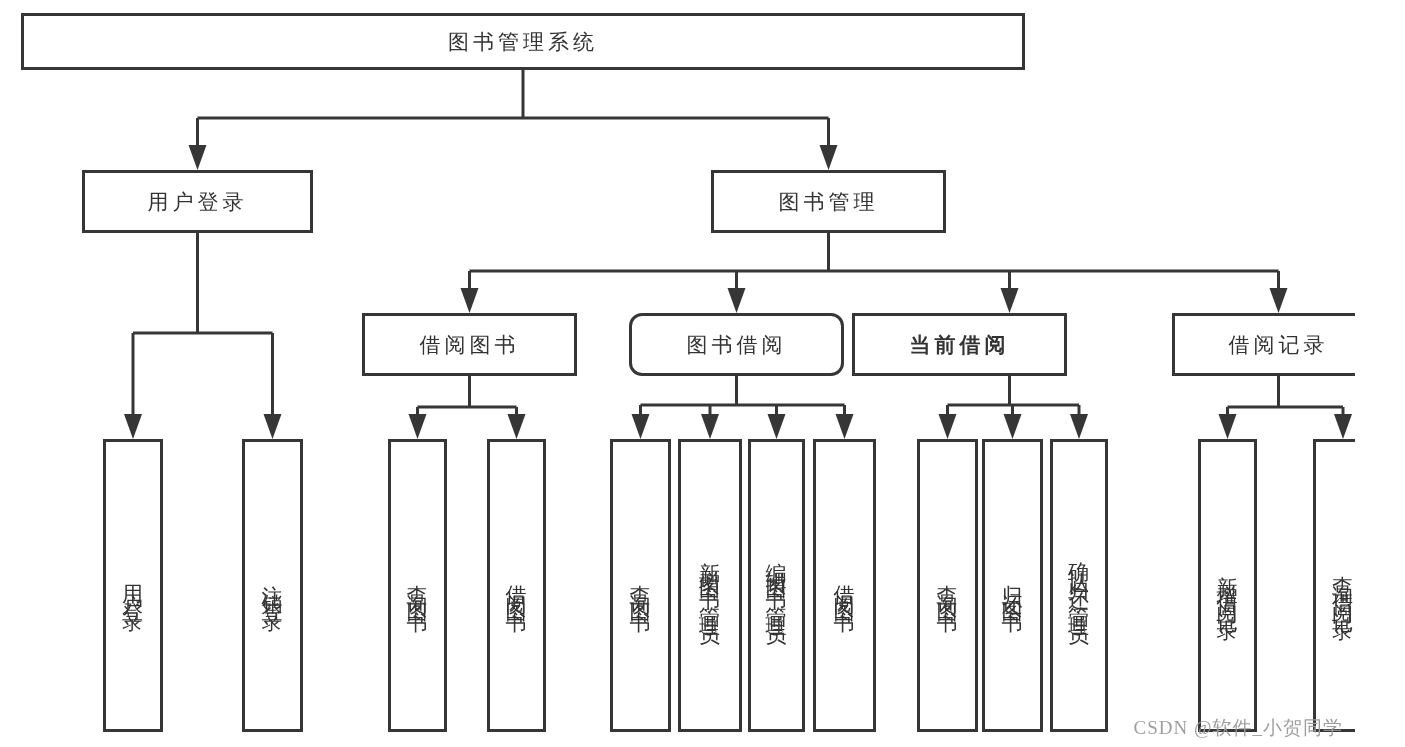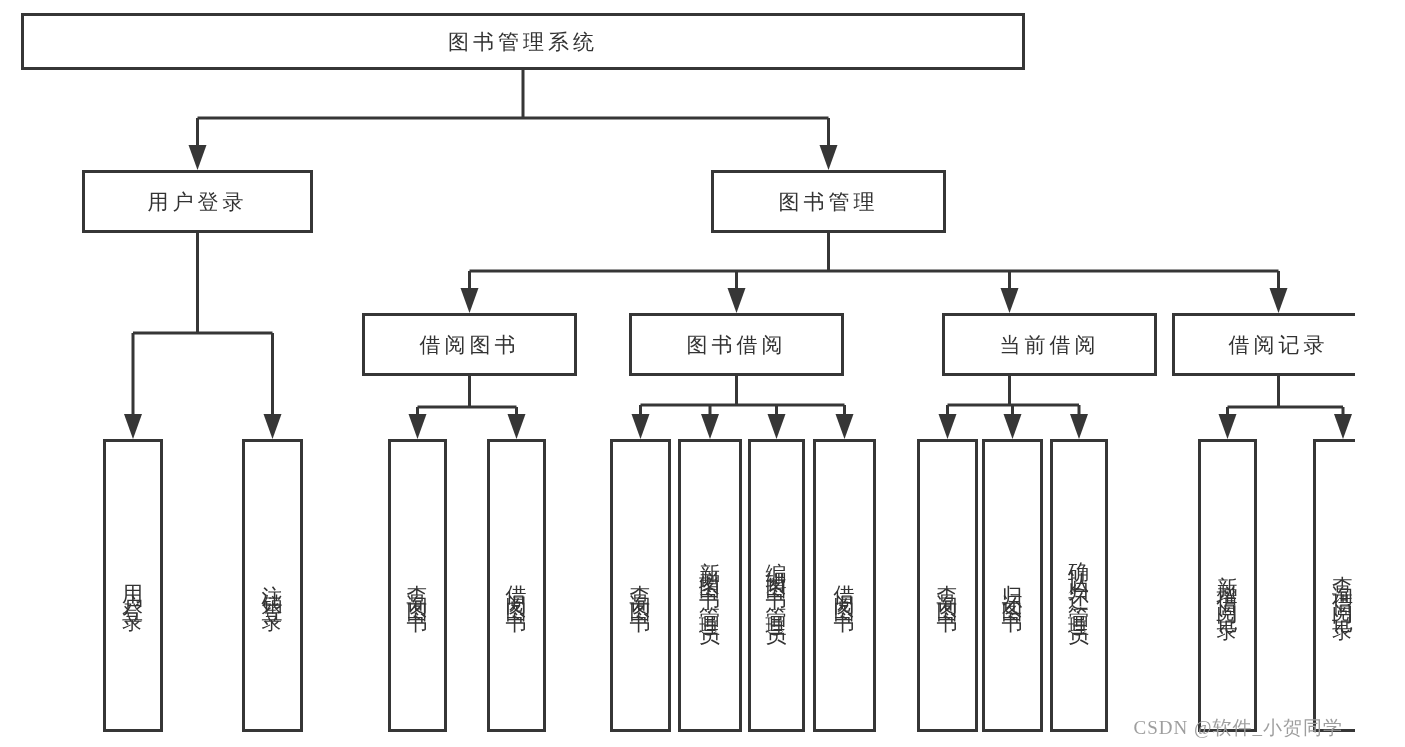--- a/index.html
+++ b/index.html
@@ -91,22 +91,22 @@
       <polygon points="1334,414 1352,414 1343,439"></polygon>
     </g>
   </svg>
 
   <div class="node h-node" style="left:21px; top:13px; width:1004px; height:57px;">图书管理系统</div>
 
   <div class="node h-node" style="left:82px; top:170px; width:231px; height:63px;">用户登录</div>
   <div class="node h-node" style="left:711px; top:170px; width:235px; height:63px;text-align:right;">图书管理</div>
 
   <div class="node h-node" style="left:362px; top:313px; width:215px; height:63px;">借阅图书</div>
-  <div class="node h-node" style="left:629px; top:313px; width:215px; height:63px;">图书借阅</div>
-  <div class="node h-node" style="left:942px; top:313px; width:215px; height:63px;">当前借阅</div>
+  <div class="node h-node" style="left:629px; top:313px; width:215px; height:63px;border-radius:13px;">图书借阅</div>
+  <div class="node h-node" style="left:852px; top:313px; width:215px; height:63px;font-weight:bold;">当前借阅</div>
   <div class="node h-node" style="left:1172px; top:313px; width:213px; height:63px;">借阅记录</div>
 
   <div class="node v-node" style="left:103px; top:439px; width:60px; height:293px;">用户登录</div>
   <div class="node v-node" style="left:242px; top:439px; width:61px; height:293px;">注销登录</div>
 
   <div class="node v-node" style="left:388px; top:439px; width:59px; height:293px;">查询图书</div>
   <div class="node v-node" style="left:487px; top:439px; width:59px; height:293px;">借阅图书</div>
 
   <div class="node v-node" style="left:610px; top:439px; width:61px; height:293px;">查询图书</div>
   <div class="node v-node" style="left:678px; top:439px; width:64px; height:293px;">新增图书（管理员）</div>

